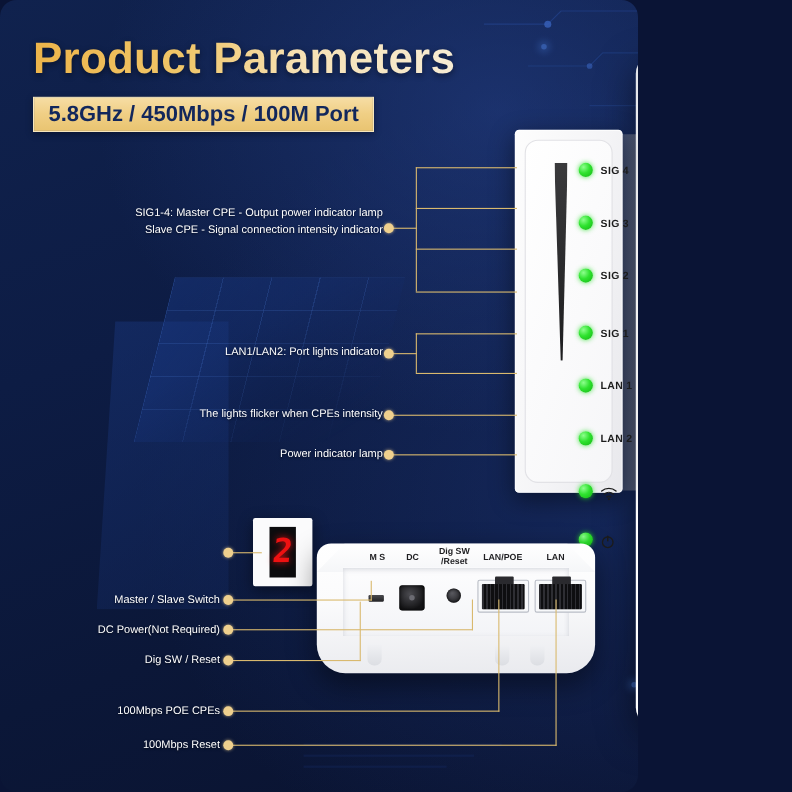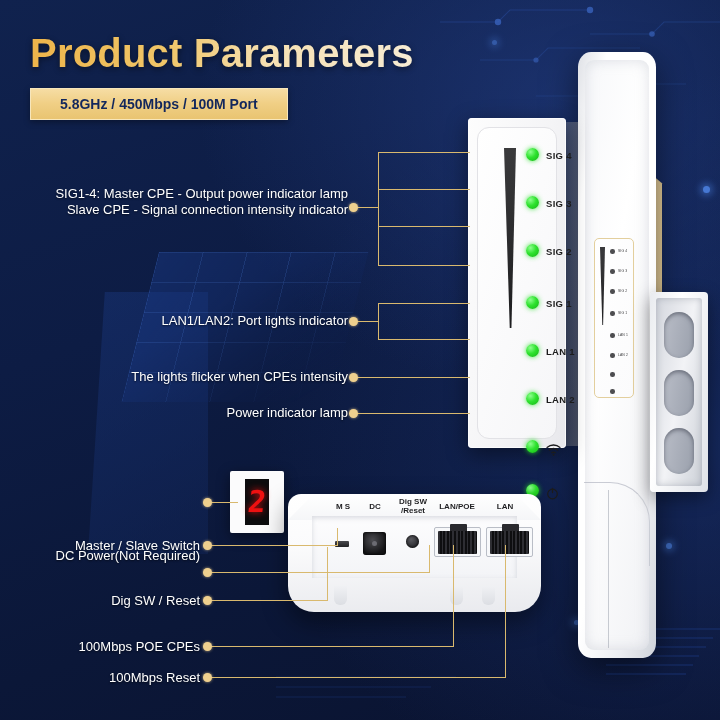--- a/index.html
+++ b/index.html
@@ -1,24 +1,25 @@
 <!DOCTYPE html>
 <html><head>
 <meta charset="utf-8">
 <title>Product Parameters</title>
 <style>
   * { margin:0; padding:0; box-sizing:border-box; }
   html,body { background:#0a1435; }
   #stage{
-    position:relative; width:720px; height:720px; overflow:hidden;
+    position:relative; width:580px; height:720px; overflow:hidden;
     font-family:"Liberation Sans", sans-serif;
     background:
       radial-gradient(ellipse 520px 420px at 78% 14%, rgba(38,66,140,.55) 0%, rgba(38,66,140,0) 70%),
       radial-gradient(ellipse 600px 520px at 96% 62%, rgba(30,56,126,.50) 0%, rgba(30,56,126,0) 72%),
       linear-gradient(160deg, #10224e 0%, #0d1c44 38%, #0b1738 70%, #0a1330 100%);
+    border-radius: 15px;
   }
 
   
   .bg-layer{ position:absolute; inset:0; pointer-events:none; }
   .circuit{ position:absolute; stroke:#2a4fa0; fill:none; opacity:.85; }
   .glowdot{ position:absolute; border-radius:50%; background:#4f86e8;
             box-shadow:0 0 7px 3px rgba(79,134,232,.55); }
   .hlines{ position:absolute; }
   .hlines i{ display:block; background:#18306e; opacity:.55; }
 
@@ -38,31 +39,31 @@
   
   .title{
     position:absolute; left:30px; top:31px;
     font-size:40px; font-weight:bold; letter-spacing:.2px; white-space:nowrap;
     background:linear-gradient(95deg,#edb44a 0%,#f0c669 36%,#f6e0b2 62%,#f7ecd4 100%);
     -webkit-background-clip:text; background-clip:text; color:transparent;
     -webkit-text-fill-color:transparent;
     filter:drop-shadow(0 2px 3px rgba(0,0,0,.45));
   }
   .badge{
-    position:absolute; left:30px; top:88px; height:32px; padding:0 29px;
+    position:absolute; left:30px; top:88px; height:32px; padding:0 13px;
     display:flex; align-items:center;
     background:linear-gradient(180deg,#f6dda4 0%,#f0cf85 48%,#e9c471 100%);
     border:1px solid #f7e6bb;
-    color:#12275c; font-size:14px; font-weight:bold; white-space:nowrap;
+    color:#12275c; font-size:20px; font-weight:bold; white-space:nowrap;
     box-shadow:0 2px 6px rgba(0,0,0,.35);
   }
 
   
   .lbl{
-    position:absolute; color:#fff; font-size:13px; line-height:16px;
+    position:absolute; color:#fff; font-size:10px; line-height:16px;
     white-space:pre; text-align:right; text-shadow:0 1px 2px rgba(0,0,0,.6);
   }
   .dot{
     position:absolute; width:9px; height:9px; border-radius:50%;
     background:#efd08e; box-shadow:0 0 3px rgba(239,208,142,.8);
   }
   .ln{ position:absolute; background:#d9b96e; }
   .ln.h{ height:1.4px; }
   .ln.v{ width:1.4px; }
 
@@ -386,21 +387,21 @@
     <div class="ln v" style="left:327px;top:547px;height:54px"></div>
     <div class="ln v" style="left:453px;top:545px;height:102px"></div>
     <div class="ln v" style="left:505px;top:545px;height:133px"></div>
   </div>
 
   <div class="dot" style="left:203px;top:498px"></div>
 
   <div class="lbl" style="left:10px;top:538px;width:190px">Master / Slave Switch</div>
   <div class="dot" style="left:203px;top:541px"></div>
 
-  <div class="lbl" style="left:10px;top:548px;width:190px">DC Power(Not Required)</div>
+  <div class="lbl" style="left:10px;top:565px;width:190px">DC Power(Not Required)</div>
   <div class="dot" style="left:203px;top:568px"></div>
 
   <div class="lbl" style="left:10px;top:593px;width:190px">Dig SW / Reset</div>
   <div class="dot" style="left:203px;top:596px"></div>
 
   <div class="lbl" style="left:10px;top:639px;width:190px">100Mbps POE CPEs</div>
   <div class="dot" style="left:203px;top:642px"></div>
 
   <div class="lbl" style="left:10px;top:670px;width:190px">100Mbps Reset</div>
   <div class="dot" style="left:203px;top:673px"></div>

